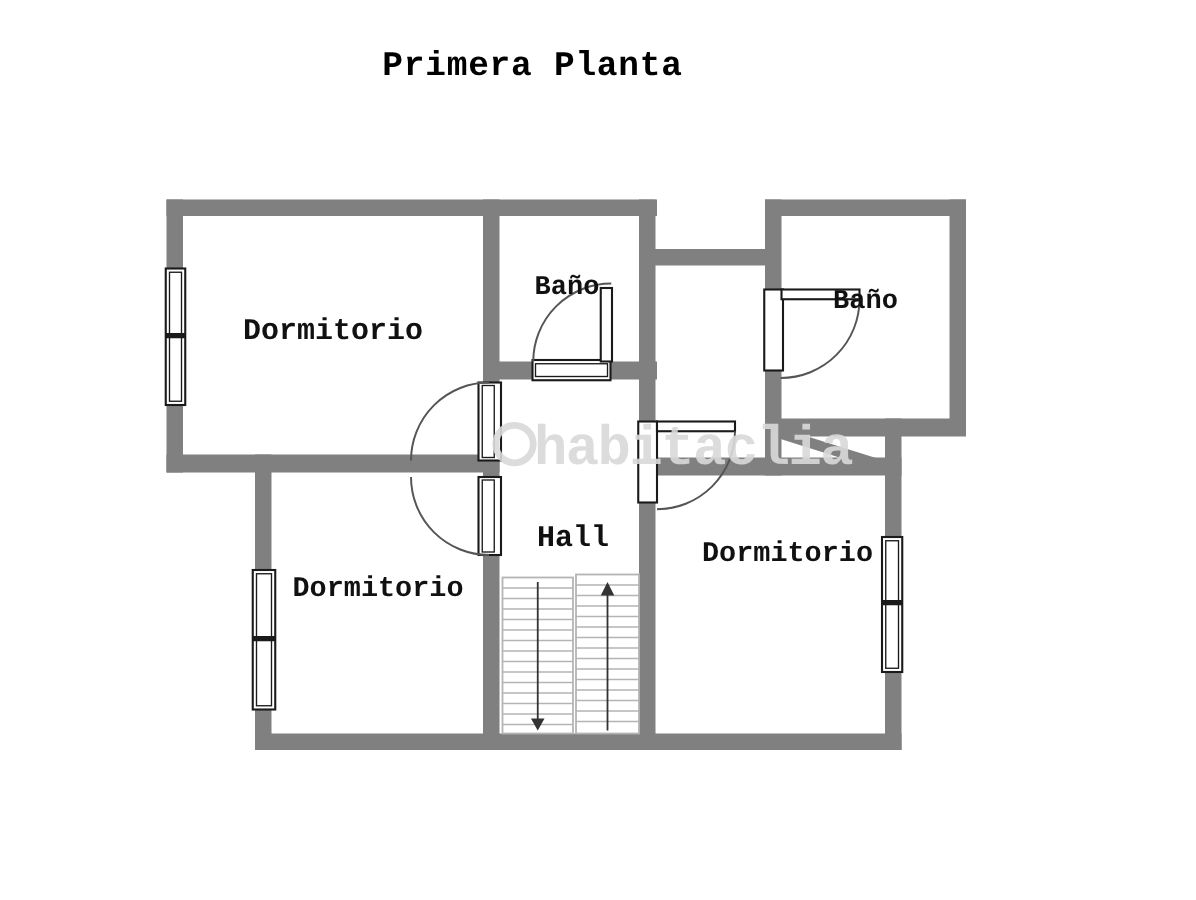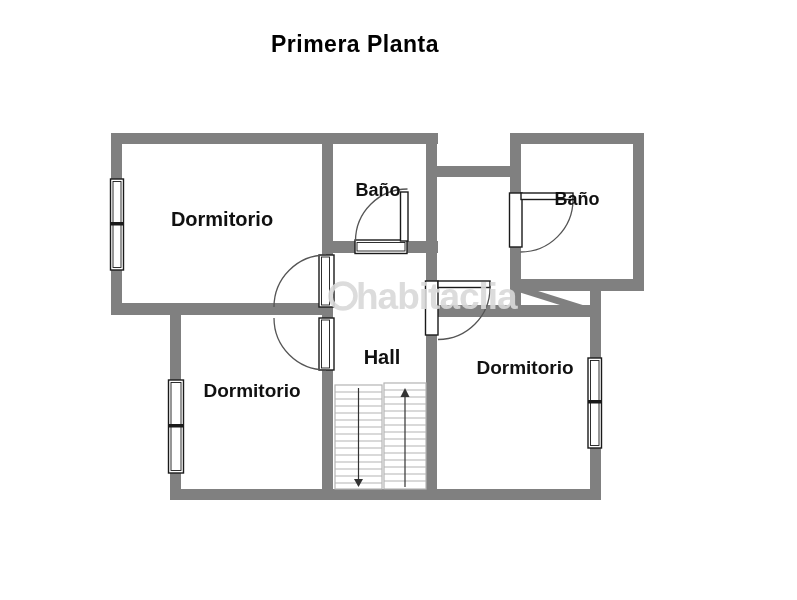--- a/index.html
+++ b/index.html
@@ -1,18 +1,18 @@
 <!DOCTYPE html>
 <html style="--background: #ffffff; --wall: #808080; --outline: #1a1a1a; --watermark: #d9d9d9;"><head>
 <meta charset="utf-8">
 <style>
   html,body{margin:0;padding:0;background:#fff;}
   .stage{
     position:relative;width:797px;height:600px;background:var(--background,#fff);
-    font-family:Liberation Sans, sans-serif;overflow:hidden;
+    font-family:Liberation Mono, monospace;overflow:hidden;
   }
   .title{
     position:absolute;top:31px;left:0;width:710px;text-align:center;
     font-size:23px;font-weight:bold;color:#000;letter-spacing:.5px;
   }
   svg{position:absolute;left:0;top:0;}
   .wall{fill:var(--wall,#808080);stroke:none;}
   .wallline{stroke:var(--wall,#808080);}
   .frame{fill:#fff;stroke:var(--outline,#1a1a1a);stroke-width:1.4;}
   .frame-inner{fill:none;stroke:var(--outline,#1a1a1a);stroke-width:0.9;}

